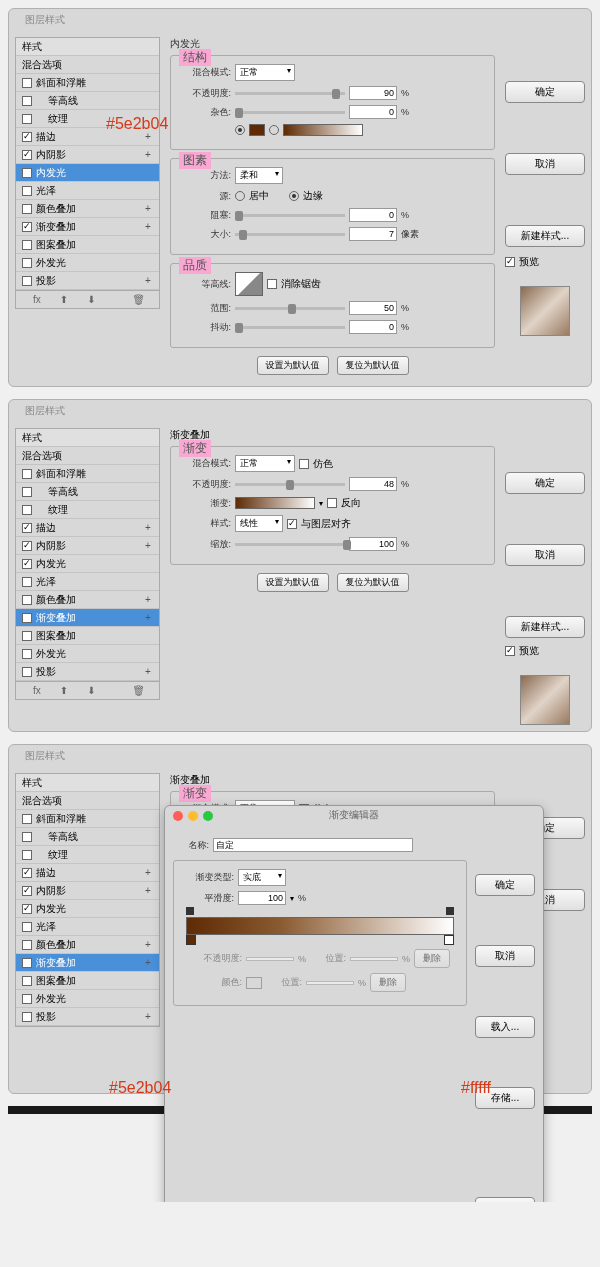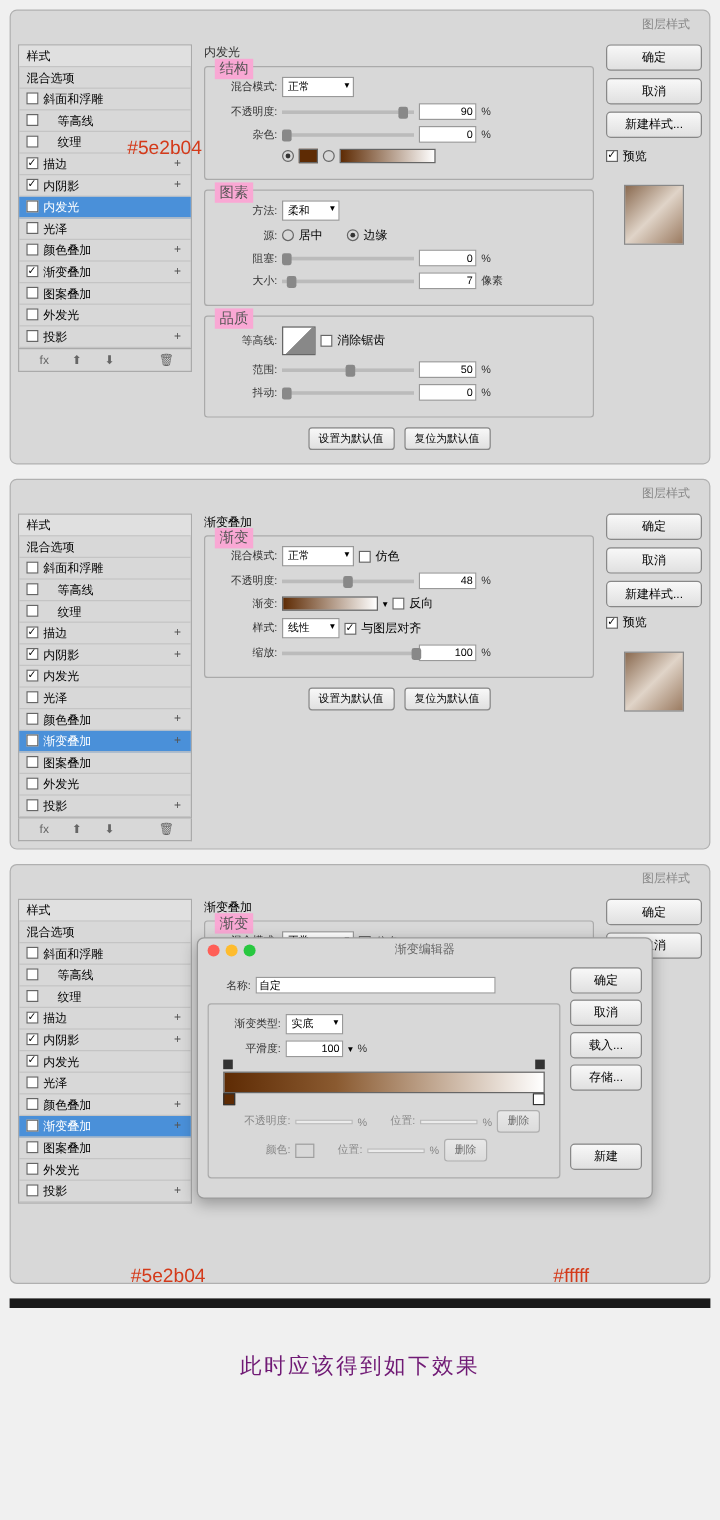--- a/index.html
+++ b/index.html
@@ -1,18 +1,18 @@
 <!DOCTYPE html>
 <html><head>
 <meta charset="utf-8">
 <style>
 * { box-sizing: border-box; margin: 0; padding: 0; font-family: "Helvetica Neue", Arial, sans-serif; font-size: 10px; }
 body { background: #f0f0f0; width: 600px; padding: 8px; }
 .dialog { background: #d8d8d8; border: 1px solid #b0b0b0; border-radius: 6px; margin-bottom: 12px; position: relative; }
-.dialog-title { text-align: right; color: #888; padding: 4px 16px; font-size: 10px; }
+.dialog-title { text-align: left; color: #888; padding: 4px 16px; font-size: 10px; }
 .dialog-body { display: flex; padding: 6px; gap: 6px; }
 .left-panel { width: 145px; }
 .style-list { border: 1px solid #aaa; background: #d8d8d8; }
 .style-row { display: flex; align-items: center; padding: 2px 4px; border-bottom: 1px solid #c4c4c4; height: 18px; }
 .style-row.header { background: #e0e0e0; font-weight: normal; }
 .style-row.selected { background: #4a90d9; color: #fff; }
 .style-row .label { flex: 1; padding-left: 2px; }
 .style-row .check { width: 14px; text-align: center; }
 .style-row .plus { width: 14px; text-align: center; color: #555; cursor: pointer; }
 .style-row.indent .label { padding-left: 14px; }
@@ -30,21 +30,21 @@
 .slider .thumb { position: absolute; top: -3px; width: 8px; height: 10px; background: #888; border-radius: 2px; }
 .num-input { width: 48px; border: 1px solid #999; background: #fff; padding: 1px 2px; font-size: 9px; text-align: right; }
 .unit { font-size: 9px; color: #333; }
 .swatch { width: 16px; height: 12px; border: 1px solid #666; display: inline-block; }
 .radio-dot { width: 10px; height: 10px; border: 1px solid #666; border-radius: 50%; display: inline-block; vertical-align: middle; position: relative; }
 .radio-dot.on::after { content: ""; position: absolute; inset: 2px; background: #333; border-radius: 50%; }
 .checkbox { width: 10px; height: 10px; border: 1px solid #666; display: inline-block; vertical-align: middle; background: #fff; position: relative; }
 .checkbox.on::after { content: "✓"; position: absolute; top: -2px; left: 0; font-size: 9px; }
 .grad-strip { width: 80px; height: 12px; border: 1px solid #666; background: linear-gradient(90deg, #5e2b04, #fff); }
 .right-panel { width: 80px; display: flex; flex-direction: column; gap: 6px; }
-.btn { border: 1px solid #888; background: linear-gradient(#f8f8f8, #e0e0e0); border-radius: 4px; padding: 3px 0; text-align: center; font-size: 10px; cursor: pointer; }
+.btn { border: 1px solid #888; background: linear-gradient(#f8f8f8, #e0e0e0); border-radius: 4px; padding: 3px 0; text-align: center; font-size: 10px; cursor: pointer; margin-top: 44px; }
 .preview-swatch { width: 50px; height: 50px; background: linear-gradient(135deg, #8a6a50, #e0d4c8, #9a7a60); border: 1px solid #888; margin: 6px auto 0; }
 .angle-dial { width: 24px; height: 24px; border: 1px solid #666; border-radius: 50%; display: inline-block; position: relative; }
 .angle-dial::after { content: ""; position: absolute; width: 10px; height: 1px; background: #333; top: 11px; left: 11px; transform-origin: left; transform: rotate(-45deg); }
 .contour-swatch { width: 28px; height: 24px; border: 1px solid #666; background: linear-gradient(135deg, #fff 49%, #888 51%); display: inline-block; }
 .small-btn { border: 1px solid #888; background: linear-gradient(#f8f8f8, #e0e0e0); border-radius: 3px; padding: 2px 8px; font-size: 9px; cursor: pointer; }
 .annot { position: absolute; color: #d43a1a; font-family: Arial; font-size: 16px; font-weight: normal; }
 .bottom-caption { text-align: center; color: #701a75; font-size: 18px; padding: 36px 0 20px; letter-spacing: 2px; }
 
 .grad-editor { position: absolute; background: #d8d8d8; border: 1px solid #999; border-radius: 6px; box-shadow: 0 4px 12px rgba(0,0,0,0.3); width: 380px; }
 .ge-traffic { display: flex; gap: 5px; padding: 5px 8px; }

